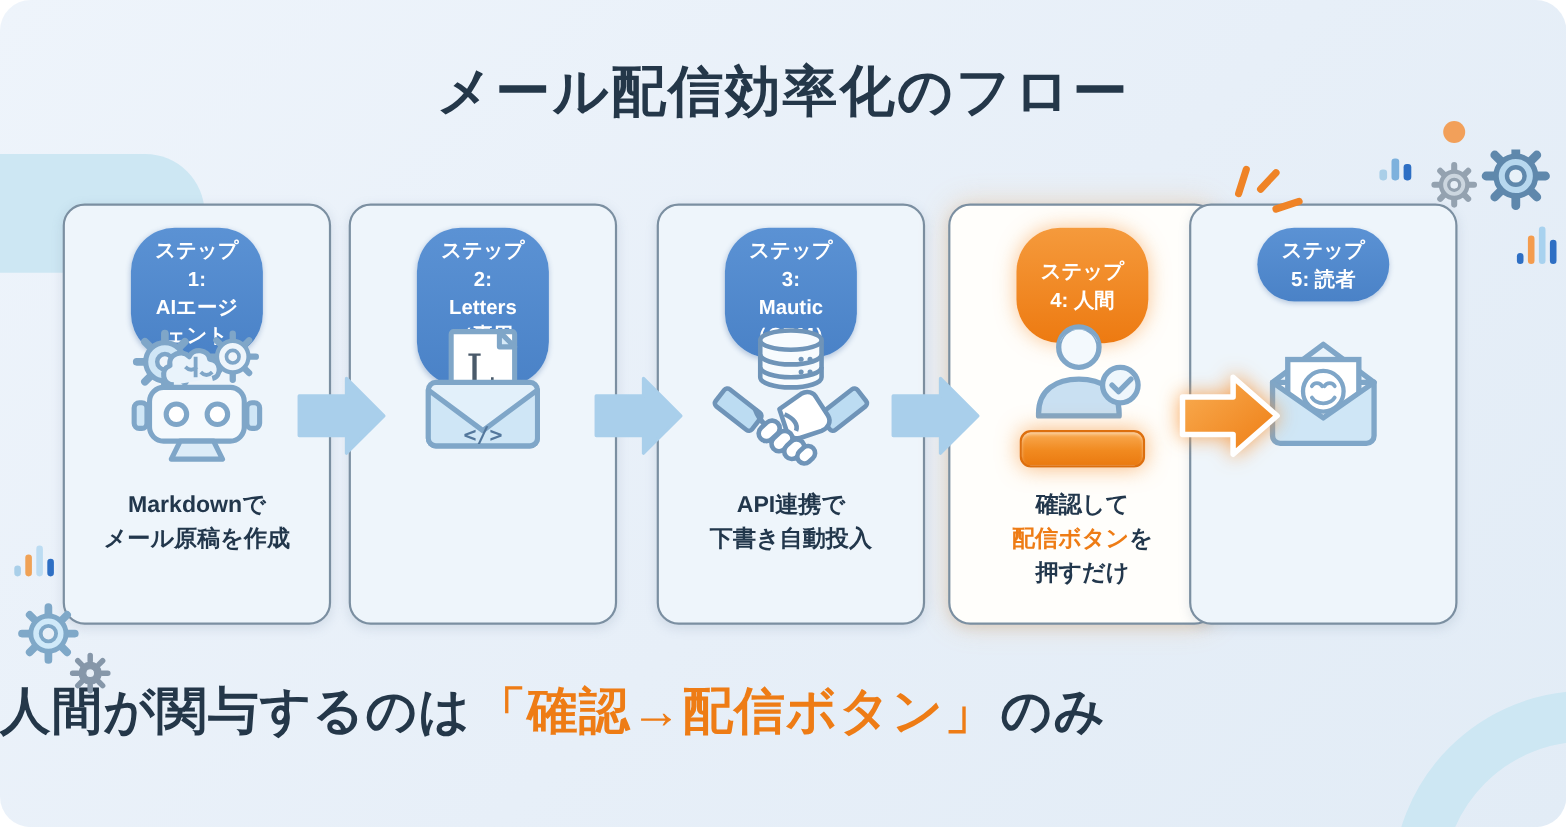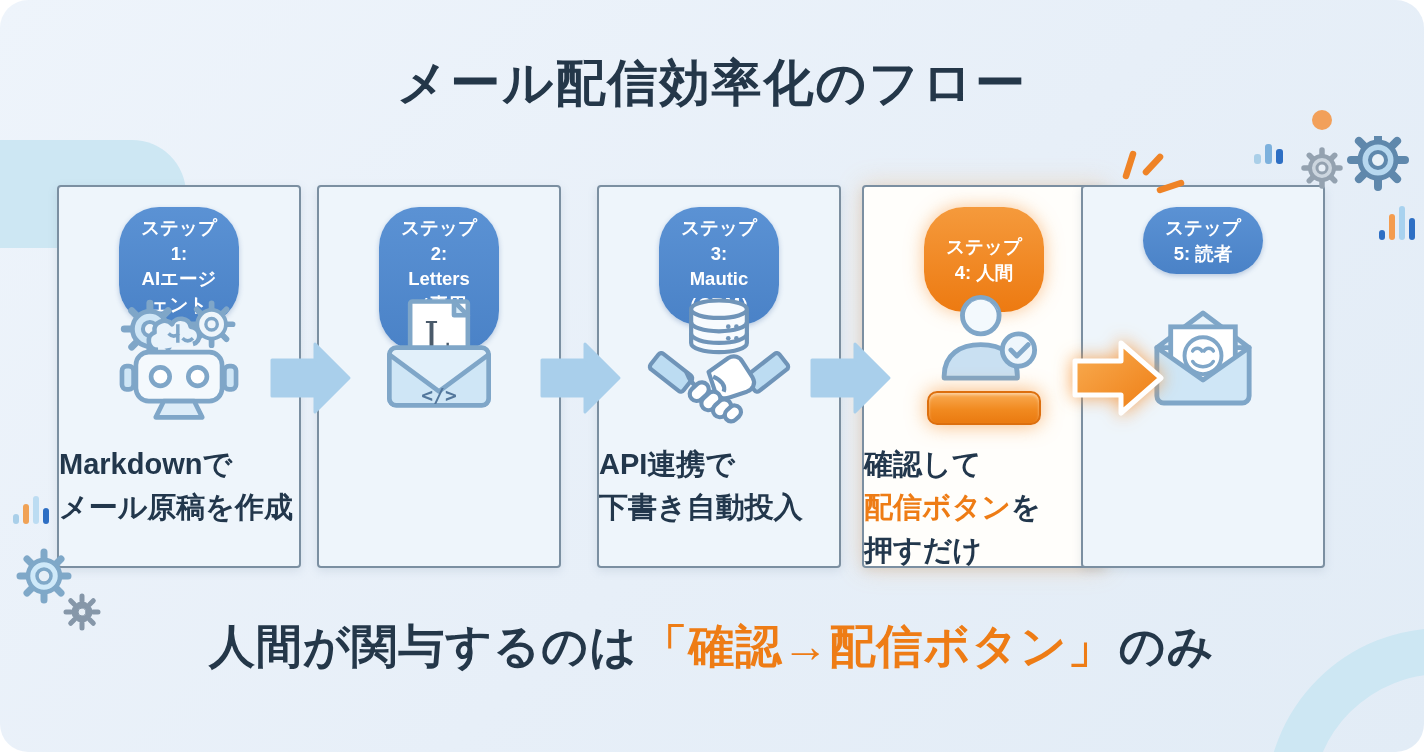--- a/index.html
+++ b/index.html
@@ -3,42 +3,42 @@
 <meta charset="utf-8">
 <style>
   html,body{margin:0;padding:0;background:#ffffff;font-family:"Liberation Sans","DejaVu Sans",sans-serif;}
   .canvas{position:relative;width:1424px;height:752px;border-radius:28px;overflow:hidden;
           background:linear-gradient(135deg,#eef4fb 0%,#e7eff8 55%,#e2ecf6 100%);}
   
   .blob-tl{position:absolute;left:-28px;top:140px;width:214px;height:108px;background:#cde7f3;border-radius:0 88px 88px 0;}
   .ring-br{position:absolute;left:1266px;top:628px;width:260px;height:260px;border:46px solid #cde7f3;border-radius:50%;background:transparent;}
   .deco{position:absolute;}
   
-  .card{position:absolute;top:185px;width:244px;height:383px;border:2px solid #7b8fa1;border-radius:4px;
+  .card{position:absolute;top:185px;width:244px;height:383px;border:2px solid #7b8fa1;border-radius:20px;
         background:#eef5fb;box-shadow:0 3px 10px rgba(110,135,160,.18);box-sizing:border-box;}
   .card.hot{background:#fffefb;box-shadow:0 0 26px rgba(244,160,70,.28),0 3px 10px rgba(150,130,110,.18);}
   .badge{position:absolute;top:20px;left:50%;transform:translateX(-50%);border-radius:40px;
          color:#ffffff;font-weight:bold;font-size:18.5px;line-height:1.38;text-align:center;
          padding:8px 16px;white-space:pre-line;max-width:226px;box-sizing:border-box;}
   .badge.blue{background:linear-gradient(180deg,#5b92d4 0%,#4a82c7 100%);box-shadow:0 2px 5px rgba(60,100,160,.3);}
   .badge.orange{background:linear-gradient(180deg,#f59a3c 0%,#ed7a11 100%);box-shadow:0 0 18px rgba(245,150,60,.55);padding:27px 22px;}
   .icon-box{position:absolute;top:95px;left:0;width:100%;height:152px;display:flex;align-items:center;justify-content:center;}
   .icon-box.person{top:92px;height:112px;}
   .send-btn{position:absolute;top:204px;left:50%;transform:translateX(-50%);width:114px;height:34px;border-radius:10px;
             background:linear-gradient(180deg,#f9ab53 0%,#f18a20 55%,#ea7a10 100%);
             border:2.5px solid #dd6f0e;box-sizing:border-box;
             box-shadow:0 0 20px rgba(246,153,63,.7),inset 0 2px 3px rgba(255,255,255,.45);}
-  .desc{position:absolute;top:256px;left:0;width:100%;text-align:left;font-size:29px;font-weight:bold;
+  .desc{position:absolute;top:256px;left:0;width:100%;text-align:center;font-size:21px;font-weight:bold;
         line-height:1.48;color:#22374c;white-space:pre-line;}
   .hl{color:#ee7c15;}
   .arrow{position:absolute;z-index:5;}
   .arrow.glow{filter:drop-shadow(0 0 9px rgba(247,150,60,.85));}
   .title{position:absolute;top:50px;left:0;width:100%;text-align:center;font-size:50px;font-weight:800;
          color:#243749;letter-spacing:2px;}
-  .footer{position:absolute;top:616px;left:0;width:100%;text-align:center;font-size:46px;font-weight:800;
+  .footer{position:absolute;top:616px;left:0;width:100%;font-size:46px;font-weight:800;
           color:#243749;letter-spacing:1px;}
   .footer .hl{margin:0 4px;}
 </style>
 </head>
 <body>
 
 <div class="canvas">
 
   <div class="blob-tl"></div>
   <div class="ring-br"></div>

